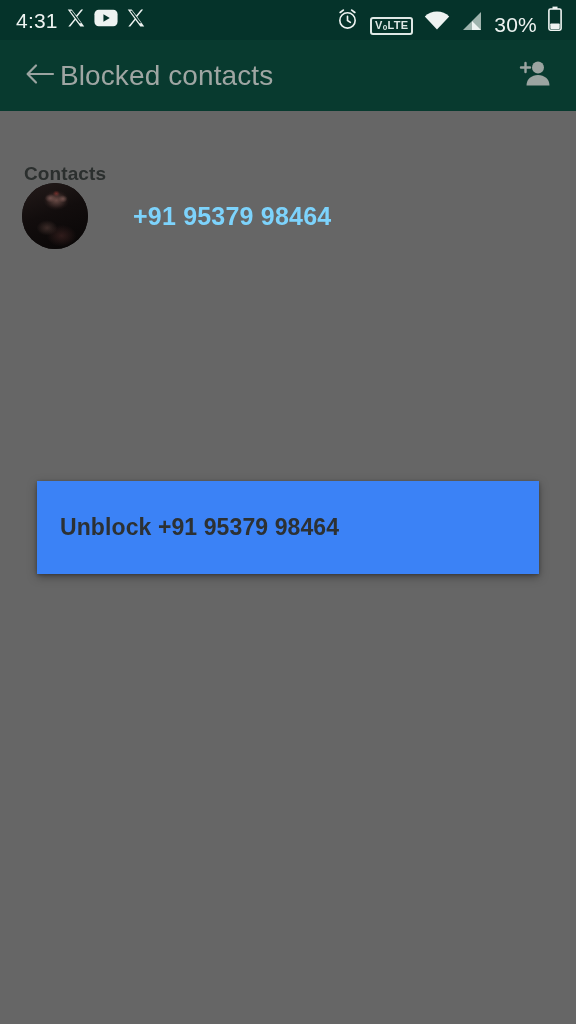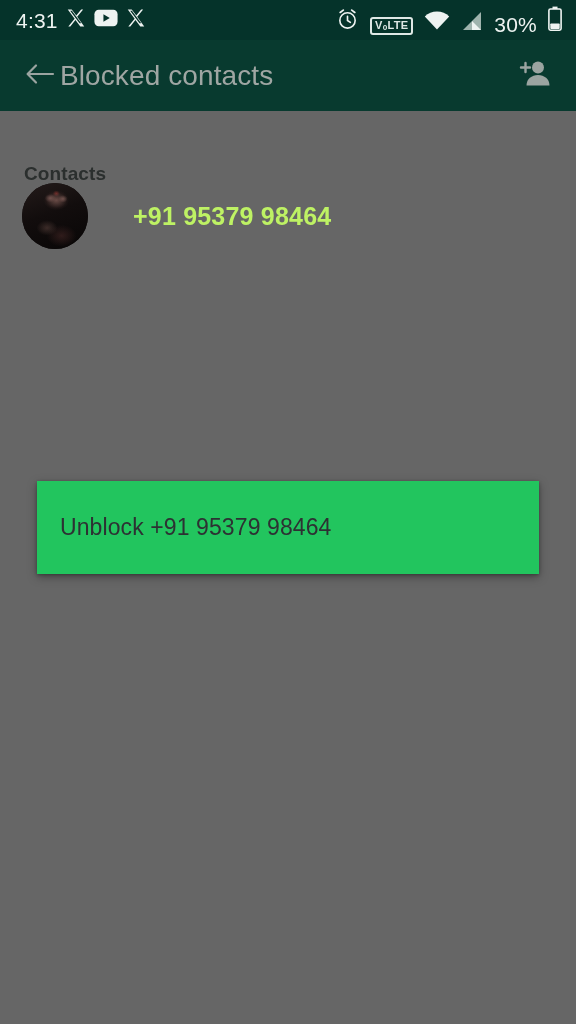--- a/index.html
+++ b/index.html
@@ -143,38 +143,39 @@
       radial-gradient(ellipse 10% 8% at 62% 24%, rgba(150,110,104,0.8) 0%, rgba(0,0,0,0) 70%),
       radial-gradient(ellipse 7% 6% at 52% 16%, rgba(140,44,40,0.9) 0%, rgba(0,0,0,0) 75%),
       radial-gradient(ellipse 22% 16% at 38% 68%, rgba(96,70,64,0.55) 0%, rgba(0,0,0,0) 72%),
       radial-gradient(ellipse 30% 22% at 60% 80%, rgba(82,46,44,0.5) 0%, rgba(0,0,0,0) 75%),
       linear-gradient(160deg, #241b1a 0%, #120d0d 45%, #080606 100%);
   }
   .contact-name {
     margin-left: 45px;
     font-size: 25px;
     font-weight: bold;
-    color: #bef264;
+    color: #7dd3fc;
     letter-spacing: 0.2px;
     white-space: nowrap;
   }
 
   
   .popup-card {
     position: absolute;
     left: 37px;
     top: 481px;
     width: 502px;
     height: 93px;
-    background: #22c55e;
+    background: #3b82f6;
     box-shadow: 0 3px 9px rgba(0,0,0,0.34), 0 1px 3px rgba(0,0,0,0.26);
     display: flex;
     align-items: center;
     box-sizing: border-box;
     padding-left: 23px;
+    font-weight: bold;
   }
   .popup-item-label {
     font-size: 23px;
     color: #2d3133;
     letter-spacing: 0.1px;
     white-space: nowrap;
   }
 </style>
 </head>
 <body>

